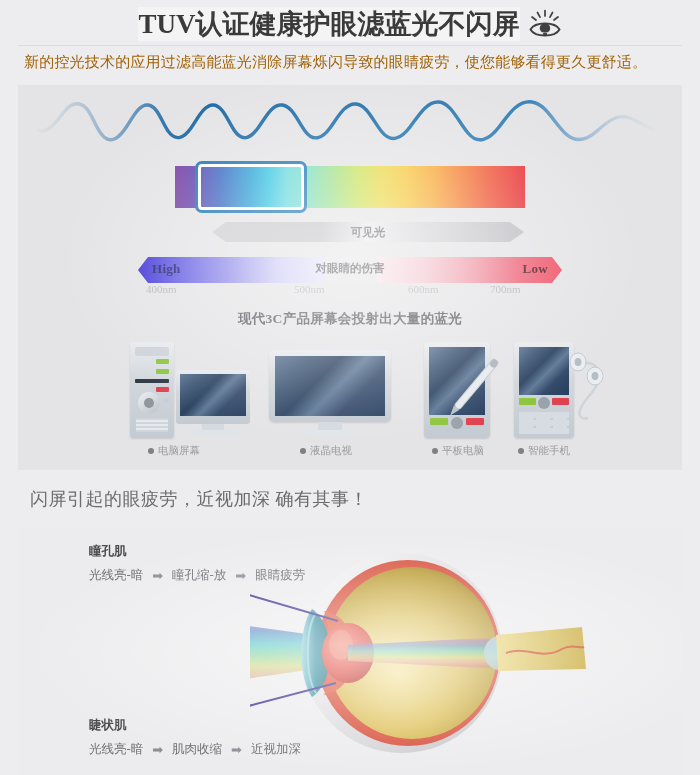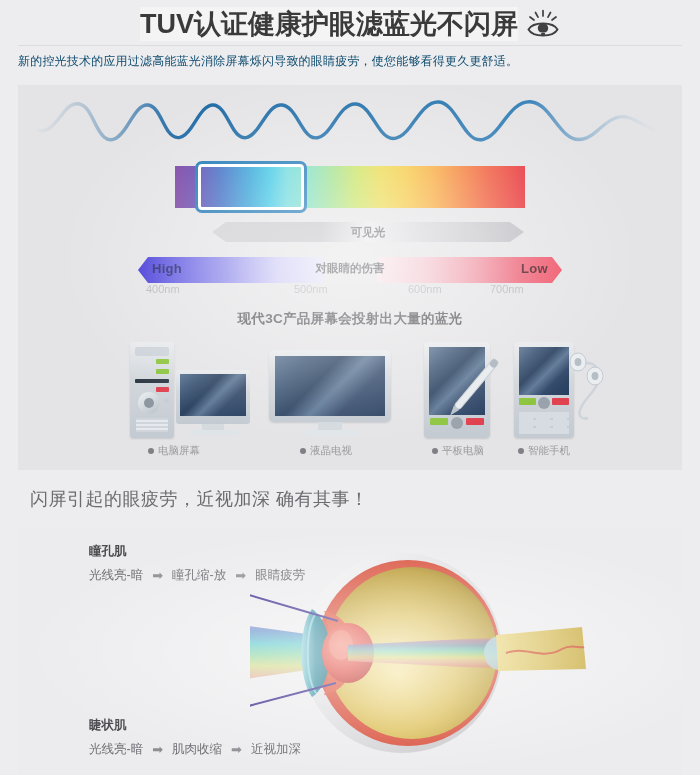--- a/index.html
+++ b/index.html
@@ -2,21 +2,21 @@
 <html><head>
 <meta charset="utf-8">
 <style>
   * { margin:0; padding:0; box-sizing:border-box; }
   html,body{
     width:700px; height:775px;
     background:#ededef;
     font-family:"Liberation Sans","DejaVu Sans",sans-serif;
     overflow:hidden;
   }
-  .page{ position:relative; width:620px; height:775px; }
+  .page{ position:relative; width:620px; height:775px;font-family:Liberation Serif, serif; }
 
   
   .title-row{
     position:absolute; left:0; top:6px; width:700px; height:36px;
     display:flex; align-items:center; justify-content:center; gap:8px;
   }
   .title-text{
     font-size:27px; font-weight:bold; color:#3a3a3a;
     letter-spacing:0px; white-space:nowrap;
     background:#f4f4f5;
@@ -24,22 +24,22 @@
   }
   .eye-badge{ width:34px; height:30px; position:relative; flex:0 0 auto; }
   .eye-badge svg{ display:block; }
 
   .title-rule{
     position:absolute; left:18px; top:45px; width:664px; height:1px;
     background:#dcdcde;
   }
 
   .subtitle{
-    position:absolute; left:18px; top:53px; width:664px;
-    font-size:12px; color:#0c4a6e; letter-spacing:.2px;
+    position:absolute; left:24px; top:53px; width:664px;
+    font-size:15px; color:#a16207; letter-spacing:.2px;
     white-space:nowrap;
   }
 
   
   .panel1{
     position:absolute; left:18px; top:85px; width:664px; height:385px;
     background:#e4e4e6;
   }
   .panel1::after{
     content:""; position:absolute; inset:0;

